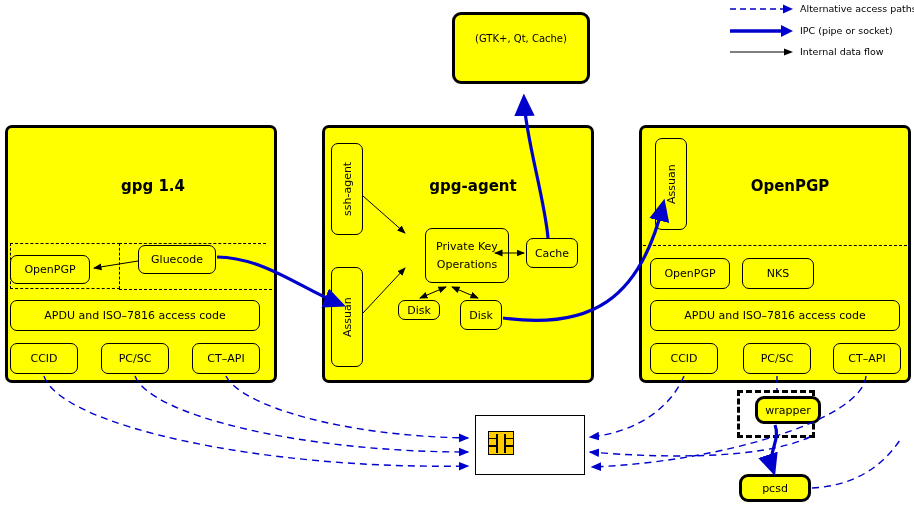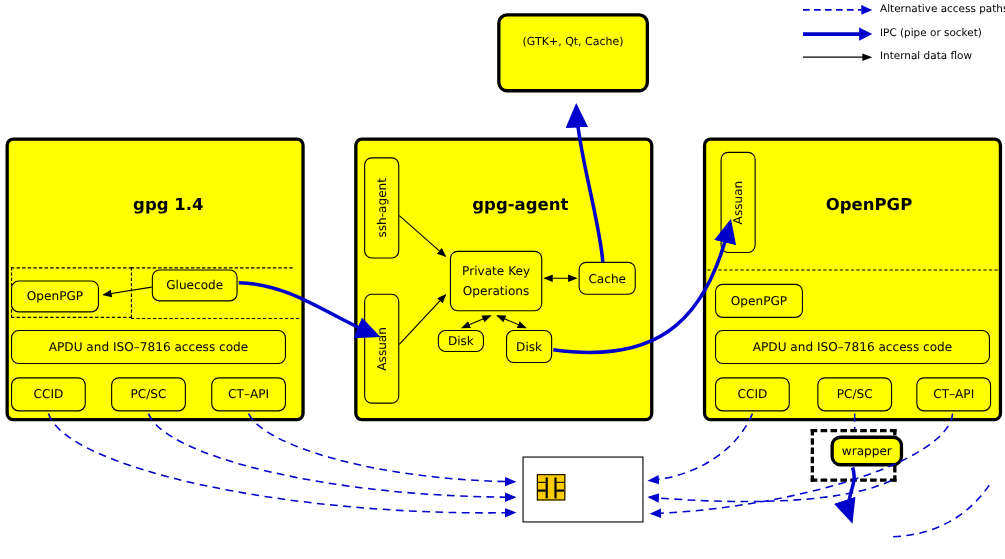--- a/index.html
+++ b/index.html
@@ -75,40 +75,42 @@
   <div class="box inner" style="left:138px;top:245px;width:78px;height:29px;">Gluecode</div>
   <div class="box inner" style="left:10px;top:300px;width:250px;height:31px;">APDU and ISO–7816 access code</div>
   <div class="box inner" style="left:10px;top:343px;width:68px;height:31px;">CCID</div>
   <div class="box inner" style="left:101px;top:343px;width:68px;height:31px;">PC/SC</div>
   <div class="box inner" style="left:192px;top:343px;width:68px;height:31px;">CT–API</div>
 
   <div class="box container" style="left:322px;top:125px;width:272px;height:258px;"></div>
   <div class="title" style="left:352px;top:177px;width:242px;">gpg-agent</div>
   <div class="box inner vert" style="left:331px;top:143px;width:32px;height:92px;">ssh-agent</div>
   <div class="box inner vert" style="left:331px;top:267px;width:32px;height:100px;">Assuan</div>
-  <div class="box inner" style="left:409px;top:228px;width:84px;height:55px;flex-direction:column;">
+  <div class="box inner" style="left:425px;top:228px;width:84px;height:55px;flex-direction:column;">
     <span style="line-height:18px;">Private Key</span>
     <span style="line-height:18px;text-align:center;">Operations</span>
   </div>
   <div class="box inner" style="left:526px;top:238px;width:52px;height:30px;">Cache</div>
   <div class="box inner" style="left:398px;top:300px;width:42px;height:20px;">Disk</div>
   <div class="box inner" style="left:460px;top:300px;width:42px;height:30px;">Disk</div>
 
   <div class="box container" style="left:639px;top:125px;width:272px;height:258px;"></div>
   <div class="title" style="left:669px;top:177px;width:242px;">OpenPGP</div>
   <div class="box inner vert" style="left:655px;top:138px;width:32px;height:92px;">Assuan</div>
   <div class="dashed-line" style="left:643px;top:245px;width:264px;"></div>
   <div class="box inner" style="left:650px;top:258px;width:80px;height:31px;">OpenPGP</div>
+  <div class="box inner" style="left:742px;top:258px;width:72px;height:31px;">NKS</div>
   <div class="box inner" style="left:650px;top:300px;width:250px;height:31px;">APDU and ISO–7816 access code</div>
   <div class="box inner" style="left:650px;top:343px;width:68px;height:31px;">CCID</div>
   <div class="box inner" style="left:743px;top:343px;width:68px;height:31px;">PC/SC</div>
   <div class="box inner" style="left:833px;top:343px;width:68px;height:31px;">CT–API</div>
 
   <div class="dashed-thick" style="left:737px;top:390px;width:78px;height:48px;"></div>
   <div class="box rounded-thick" style="left:743px;top:396px;width:66px;height:28px;font-size:11px;margin-left:12px;">wrapper</div>
+  <div class="box rounded-thick" style="left:739px;top:474px;width:72px;height:28px;font-size:11px;">pcsd</div>
 
   <div id="smartcard" style="left:475px;top:415px;width:108px;height:58px;">
     <div id="chip" style="left:12px;top:15px;width:24px;height:22px;">
       <div class="cl" style="left:7px;top:1.5px;width:1.7px;height:19px;"></div>
       <div class="cl" style="left:15px;top:1.5px;width:1.7px;height:19px;"></div>
       <div class="cl" style="left:0px;top:5.5px;width:7px;height:1.7px;"></div>
       <div class="cl" style="left:0px;top:13px;width:7px;height:1.7px;"></div>
       <div class="cl" style="left:16.5px;top:5.5px;width:7px;height:1.7px;"></div>
       <div class="cl" style="left:16.5px;top:13px;width:7px;height:1.7px;"></div>
     </div>

